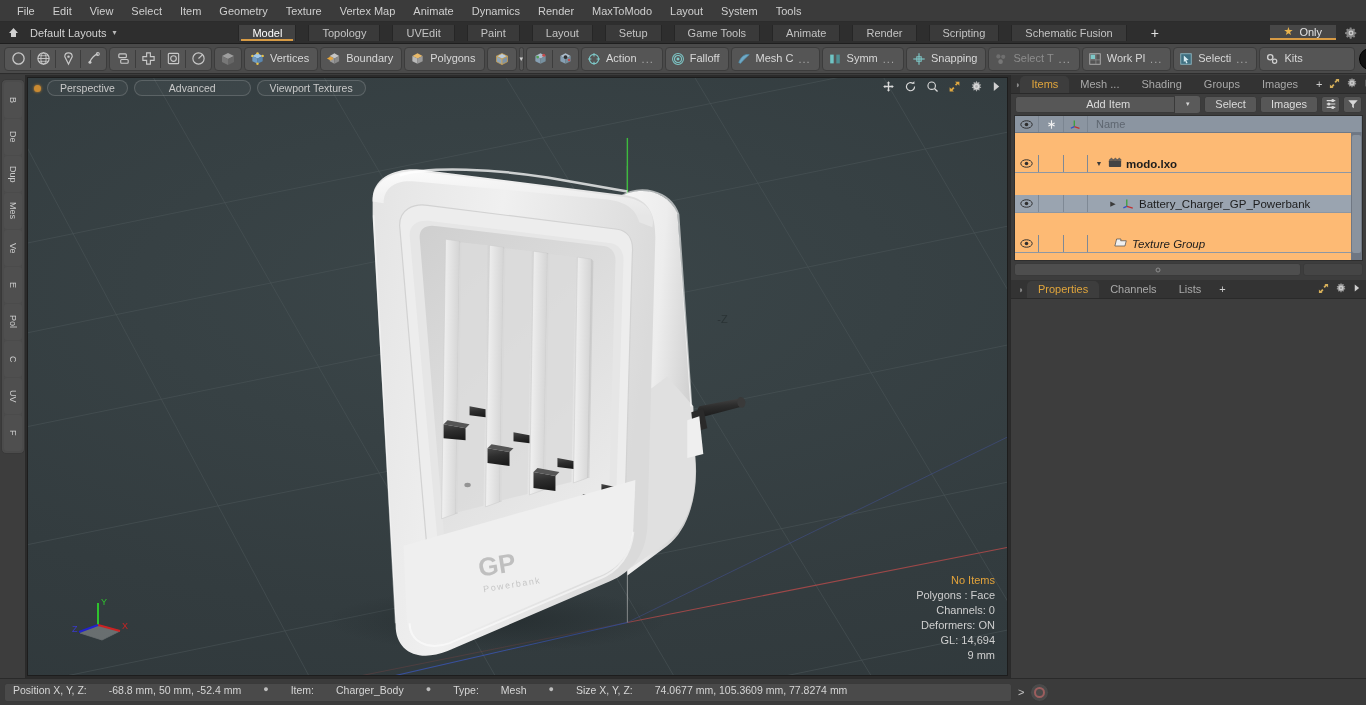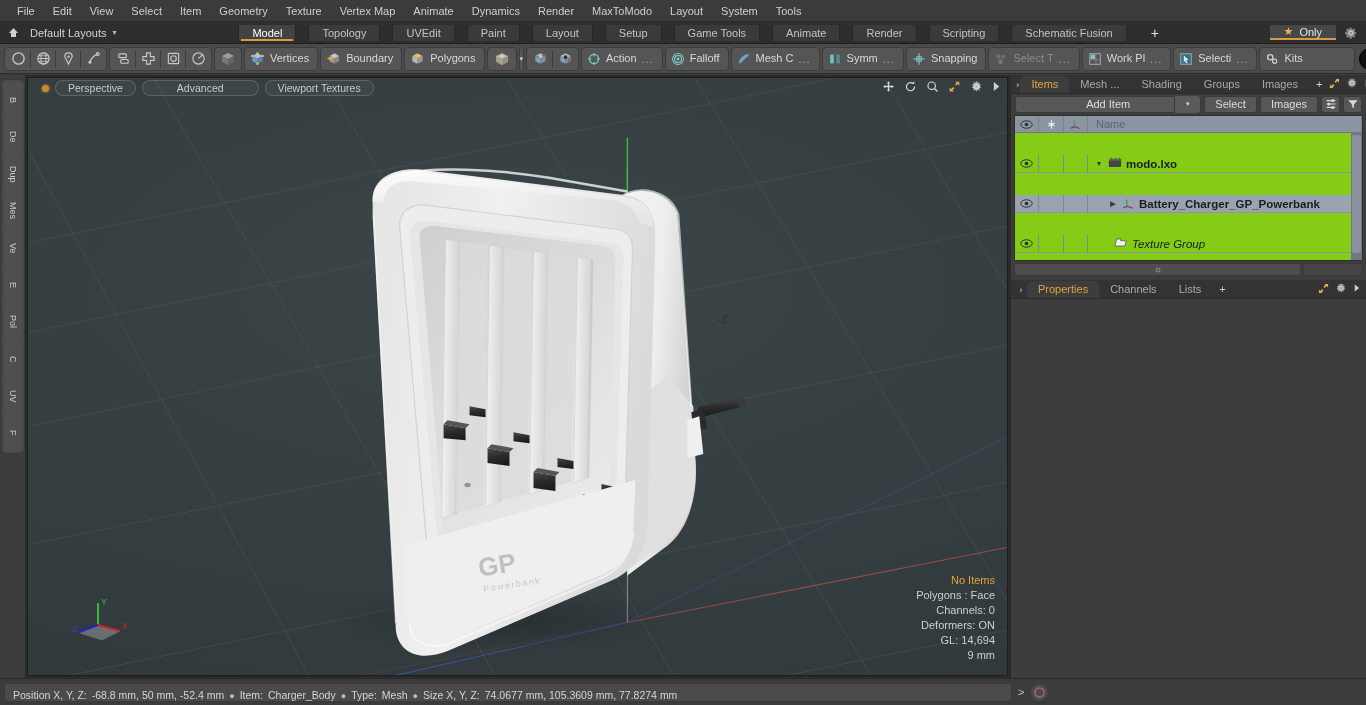--- a/index.html
+++ b/index.html
@@ -112,21 +112,21 @@
   
   .vpwrap { flex:1; position:relative; background:#2b2b2b; padding:2px 2px 2px 1px; }
   .viewport {
     position:relative; width:100%; height:100%;
     background:
       radial-gradient(ellipse 140% 100% at 50% 35%, #3b4649 0%, #333c3f 55%, #2e3639 100%);
     overflow:hidden; border:1px solid #1d1d1d;
   }
   .vp-header {
     position:absolute; top:0; left:0; right:0; height:20px;
-    display:flex; align-items:center; padding-left:14px; gap:6px; z-index:6;
+    display:flex; align-items:center; padding-left:6px; gap:6px; z-index:6;
   }
   .vp-dot { width:7px;height:7px;border-radius:50%;background:#c98a32; box-shadow:0 0 3px #c98a32;}
   .vp-pill {
     color:#c9c9c9; font-size:10.5px; padding:1px 12px; border-radius:9px;
     border:1px solid rgba(255,255,255,.16); background:rgba(255,255,255,.04);
     white-space:nowrap;
   }
   .vp-tools {
     position:absolute; top:2px; right:6px; display:flex; align-items:center; gap:9px; z-index:6;
     color:#d8d8d8;
@@ -181,21 +181,21 @@
   .minibtn {
     height:17px; padding:0 10px; background:#575757; border:1px solid #3a3a3a;
     border-radius:3px; color:#dcdcdc; font-size:11px; display:flex;align-items:center;
   }
   .sqbtn {
     width:19px; height:17px; background:#575757; border:1px solid #3a3a3a; border-radius:3px;
     display:flex;align-items:center;justify-content:center;
   }
 
   .treewrap {
-    margin:1px 3px 0 3px; background:#84cc16; border:1px solid #2e2e2e;
+    margin:1px 3px 0 3px; background:#fdba74; border:1px solid #2e2e2e;
     flex: 0 0 auto; height:146px; position:relative; overflow:hidden;
   }
   .tree-head {
     display:flex; height:17px; background:#8b95a1; border-bottom:1px solid #6f7986;
     align-items:center;
   }
   .tcol { border-right:1px solid #7b8591; height:100%; display:flex; align-items:center; justify-content:center;}
   .tcol.c1 { width:24px;} .tcol.c2 { width:25px;} .tcol.c3 { width:24px;}
   .tcol.cname { flex:1; justify-content:flex-start; padding-left:8px; color:#5e6670; font-size:11px; }
   .trow {
@@ -221,21 +221,21 @@
   .propbody { flex:1; background:#3d3d3d; }
 
   
   .statusbar {
     position:absolute; left:0; right:0; bottom:0; height:27px;
     background:#3b3b3b; border-top:1px solid #2a2a2a; display:flex; align-items:center;
   }
   .sb-left {
     width:1008px; height:19px; margin:0 2px 0 4px;
     background:#4a4a4a; border:1px solid #3a3a3a; border-radius:3px;
-    display:flex; align-items:flex-end; padding:0 8px; gap:5px;
+    display:flex; align-items:flex-start; padding:0 8px; gap:22px;
     color:#d5d5d5; font-size:10.5px; white-space:nowrap; overflow:hidden;
   }
   .sb-bullet { color:#bdbdbd; font-size:9px; }
   .sb-right { flex:1; display:flex; align-items:center; gap:6px; padding:0 6px 0 4px; }
   .cmd-arrow { color:#c5c5c5; font-size:11px; }
   .cmd-input {
     flex:1; height:19px; background:#8f99a5; border:1px solid #6d757f; border-radius:4px;
     display:flex; align-items:center; padding:0 8px; color:#5a626c; font-size:11px;
   }
   .rec-btn {
@@ -874,21 +874,21 @@
 
         <div class="trow sel">
           <div class="eye">
             <svg width="13" height="9" viewBox="0 0 16 11">
                 <ellipse cx="8" cy="5.5" rx="7" ry="4.6" fill="none" stroke="#2e2e2e" stroke-width="1.2"></ellipse>
                 <circle cx="8" cy="5.5" r="2.2" fill="#2e2e2e"></circle>
               </svg>
           </div>
           <div class="b2"></div>
             <div class="b3"></div>
-          <div class="namecell" style="padding-left:20px;font-weight:bold;">
+          <div class="namecell" style="padding-left:20px;">
             <span class="tri">▶</span>
             <span>
               <svg width="13" height="12" viewBox="0 0 14 14">
                   <line x1="5" y1="11" x2="5" y2="3" stroke="#3aa03a" stroke-width="1.5"></line>
                   <line x1="5" y1="11" x2="12" y2="13" stroke="#c03030" stroke-width="1.5"></line>
                   <line x1="5" y1="11" x2="1" y2="12.6" stroke="#3050c0" stroke-width="1.5"></line>
                 </svg>
             </span>
             <span>Battery_Charger_GP_Powerbank</span>
           </div>

